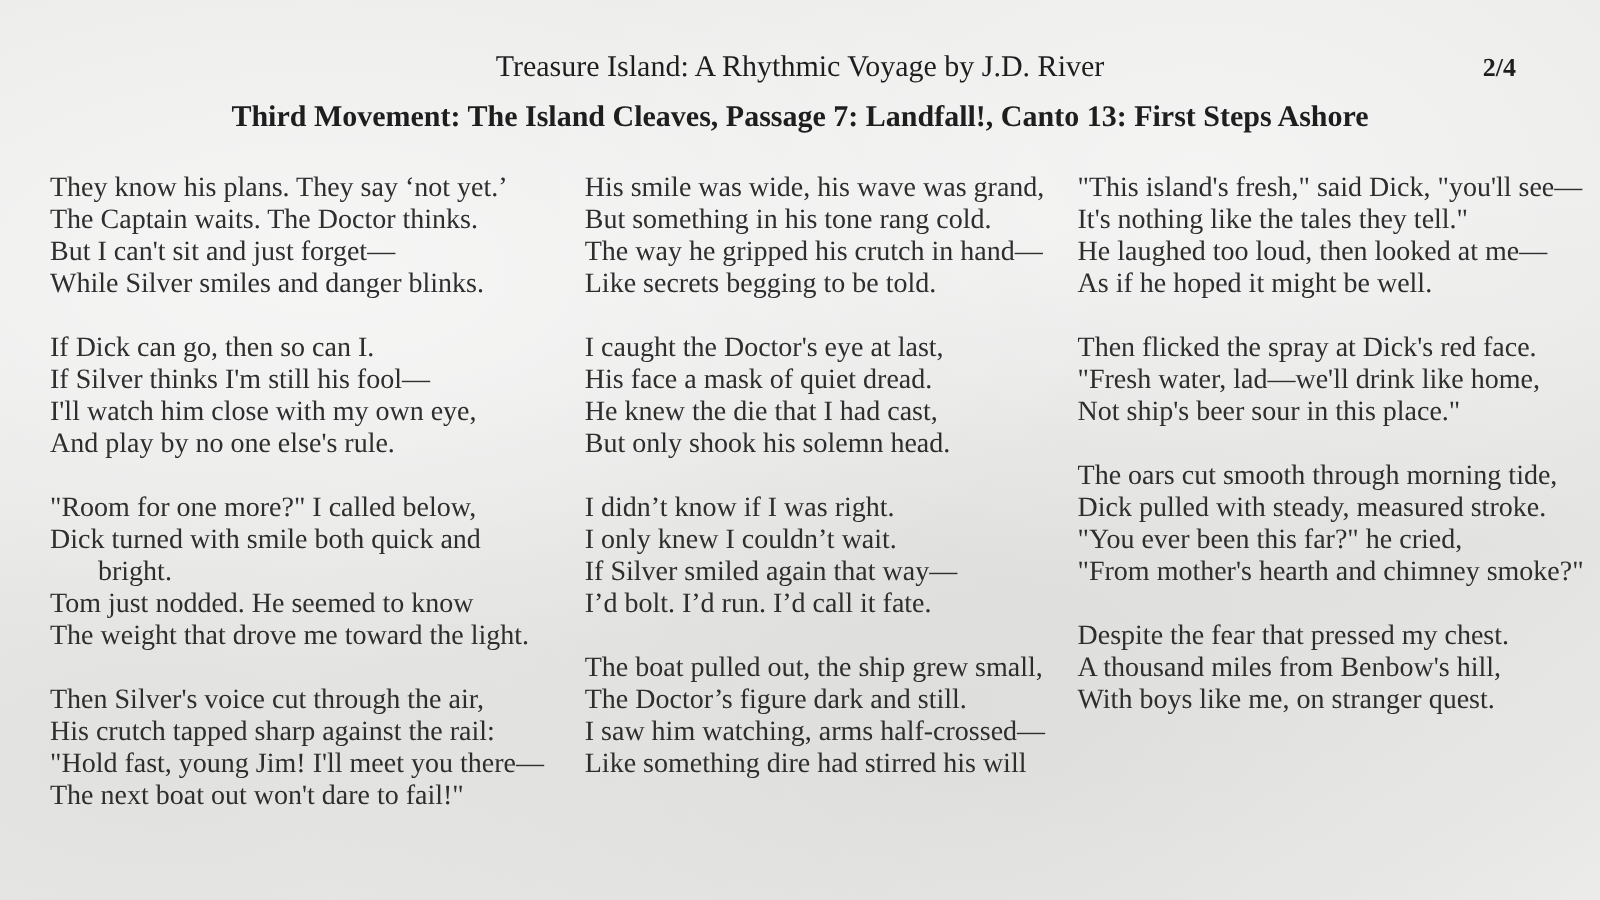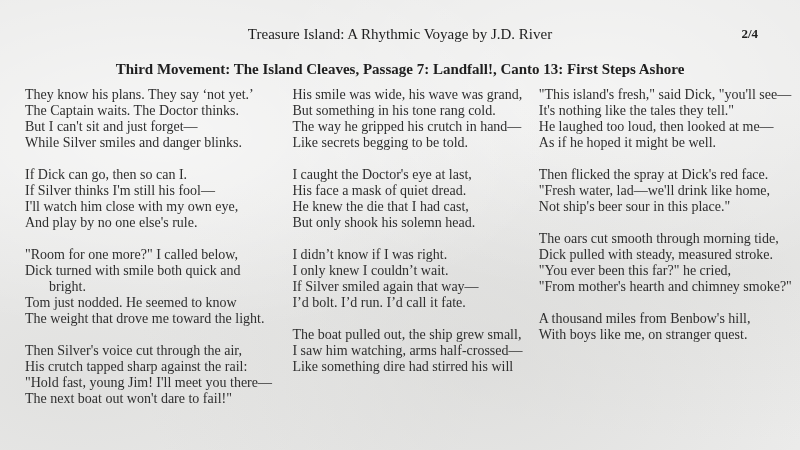--- a/index.html
+++ b/index.html
@@ -32,21 +32,21 @@
       font-size: 15px;
       font-weight: normal;
       line-height: 20px;
       color: #1e1e1e;
     }
     .subtitle {
       font-size: 15px;
       font-weight: bold;
       line-height: 20px;
       color: #1e1e1e;
-      margin-top: 15px;
+      margin-top: 5px;
     }
     .page-num {
       position: absolute;
       top: 26px;
       right: 42px;
       font-size: 13px;
       font-weight: bold;
       color: #1e1e1e;
     }
     .columns {
@@ -127,20 +127,21 @@
       <div class="line">But only shook his solemn head.</div>
     </div>
     <div class="stanza">
       <div class="line">I didn’t know if I was right.</div>
       <div class="line">I only knew I couldn’t wait.</div>
       <div class="line">If Silver smiled again that way—</div>
       <div class="line">I’d bolt. I’d run. I’d call it fate.</div>
     </div>
     <div class="stanza">
       <div class="line">The boat pulled out, the ship grew small,</div>
+      <div class="line">The Doctor’s figure dark and still.</div>
       <div class="line">I saw him watching, arms half-crossed—</div>
       <div class="line">Like something dire had stirred his will</div>
     </div>
   </div>
 
   <div class="col col3">
     <div class="stanza">
       <div class="line">"This island's fresh," said Dick, "you'll see—</div>
       <div class="line">It's nothing like the tales they tell."</div>
       <div class="line">He laughed too loud, then looked at me—</div>
@@ -151,17 +152,18 @@
       <div class="line">"Fresh water, lad—we'll drink like home,</div>
       <div class="line">Not ship's beer sour in this place."</div>
     </div>
     <div class="stanza">
       <div class="line">The oars cut smooth through morning tide,</div>
       <div class="line">Dick pulled with steady, measured stroke.</div>
       <div class="line">"You ever been this far?" he cried,</div>
       <div class="line">"From mother's hearth and chimney smoke?"</div>
     </div>
     <div class="stanza">
+      <div class="line">Despite the fear that pressed my chest.</div>
       <div class="line">A thousand miles from Benbow's hill,</div>
       <div class="line">With boys like me, on stranger quest.</div>
     </div>
   </div>
 </div>
 
 </body></html>

